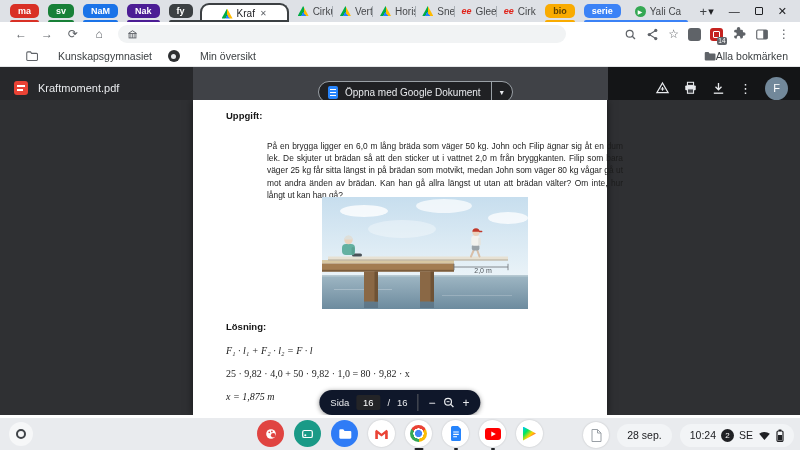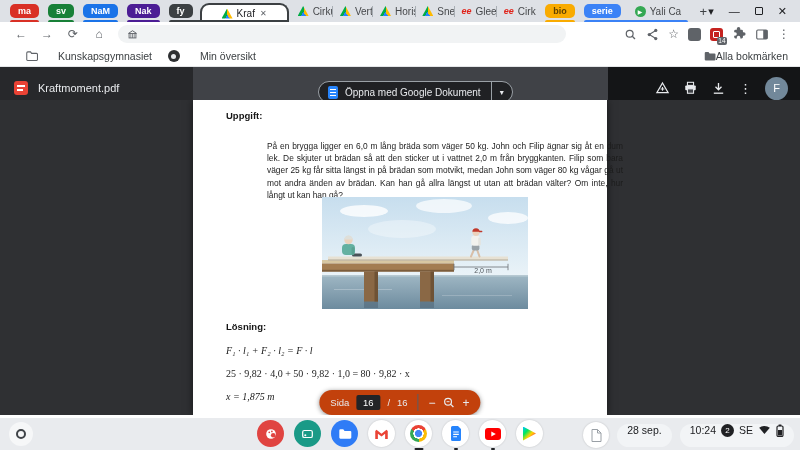--- a/index.html
+++ b/index.html
@@ -97,21 +97,21 @@
   .fig-label { position:absolute; left:144px; top:70px; font-size:7px; color:#50565b; width:34px; text-align:center; }
   .sol-heading { position:absolute; left:33px; top:221px; font-size:9.5px; font-weight:bold; }
   .eq { position:absolute; left:33px; font-family:"Liberation Serif","DejaVu Serif",serif;
         font-size:10px; color:#1c1c1c; }
   .eq1 { top:245px; font-style:italic; }
   .eq2 { top:268px; }
   .eq3 { top:291px; font-style:italic; }
 
   
   .pagebar { position:absolute; left:50%; transform:translateX(-50%); top:290px; height:25px;
-             background:#c2410c; border-radius:13px; display:flex; align-items:center;
+             background:#0f172a; border-radius:13px; display:flex; align-items:center;
              padding:8px 11px; gap:7px; color:#e8eaed; font-size:9.5px;
              box-shadow:0 1px 5px rgba(0,0,0,.45); }
   .pageinput { width:24px; height:15px; background:#232427; border-radius:2px; text-align:center;
                line-height:15px; color:#fff; }
   .pb-sep { width:1px; height:17px; background:#5b5e63; margin:0 3px; }
   .pbicon { font-size:12px; display:flex; align-items:center; }
 
   
   .winedge { position:absolute; left:0; right:0; top:415px; height:3px; background:#fff; }
 
@@ -129,21 +129,21 @@
   .a-canvas { background:#e04441; } .a-cast { background:#1a9a87; } .a-files { background:#2f7cf6; }
   .a-white { background:#fff; box-shadow:0 0 2px rgba(0,0,0,.18); }
   .chromeball { width:17px; height:17px; border-radius:50%;
     background: radial-gradient(circle,#4285f4 0 29%,#fff 31% 42%,rgba(0,0,0,0) 43%),
                 conic-gradient(#ea4335 0 60deg,#fbbc05 60deg 180deg,#34a853 180deg 300deg,#ea4335 300deg 360deg); }
   .playtri { width:13px; height:14px; clip-path:polygon(0 0,100% 50%,0 100%);
     background:linear-gradient(135deg,#00c3ff 0%,#00e85d 30%,#ffd500 55%,#ff3a44 80%,#c31162 100%); }
   .shelf-right { position:absolute; right:6px; top:4px; display:flex; align-items:center; gap:8px; }
   .tote { width:26px; height:26px; border-radius:50%; background:#fff; box-shadow:0 0 2px rgba(0,0,0,.2);
           display:flex; align-items:center; justify-content:center; }
-  .pill { height:23px; background:#f2f4f6; border-radius:12px; display:flex; 
+  .pill { height:23px; background:#f2f4f6; border-radius:12px; display:flex; align-items:center;
           padding:0 10px; font-size:10.5px; color:#202124; gap:5px; }
   .notif { width:13px; height:13px; border-radius:50%; background:#202124; color:#fff; font-size:8px;
            display:flex; align-items:center; justify-content:center; }
 </style>
 </head>
 <body>
 
 <div class="screen">
 
   <div class="tabstrip">

